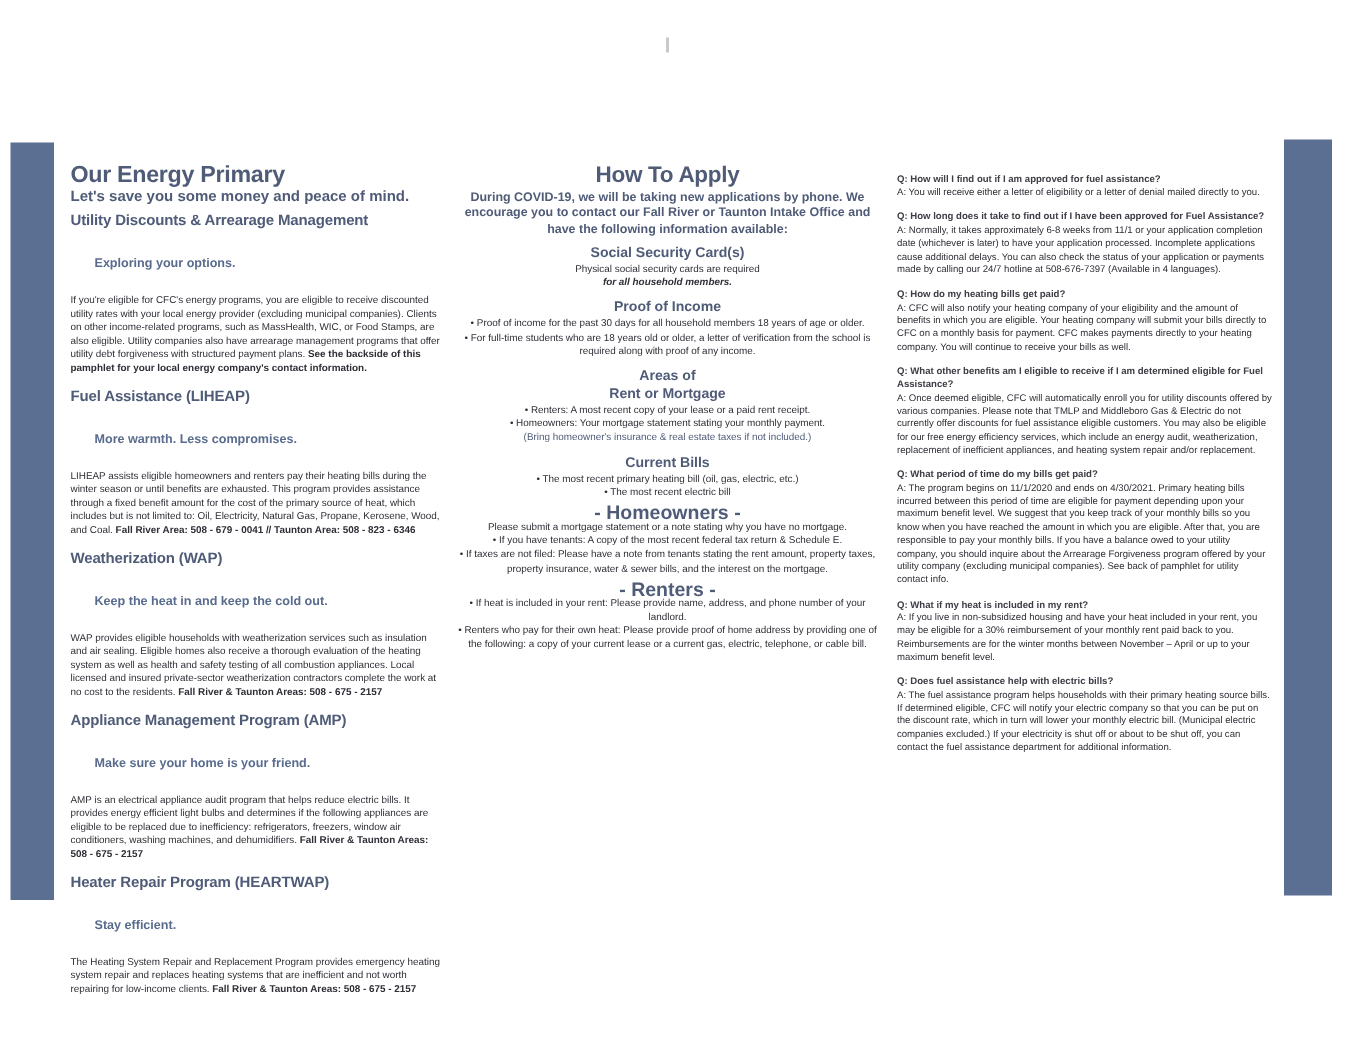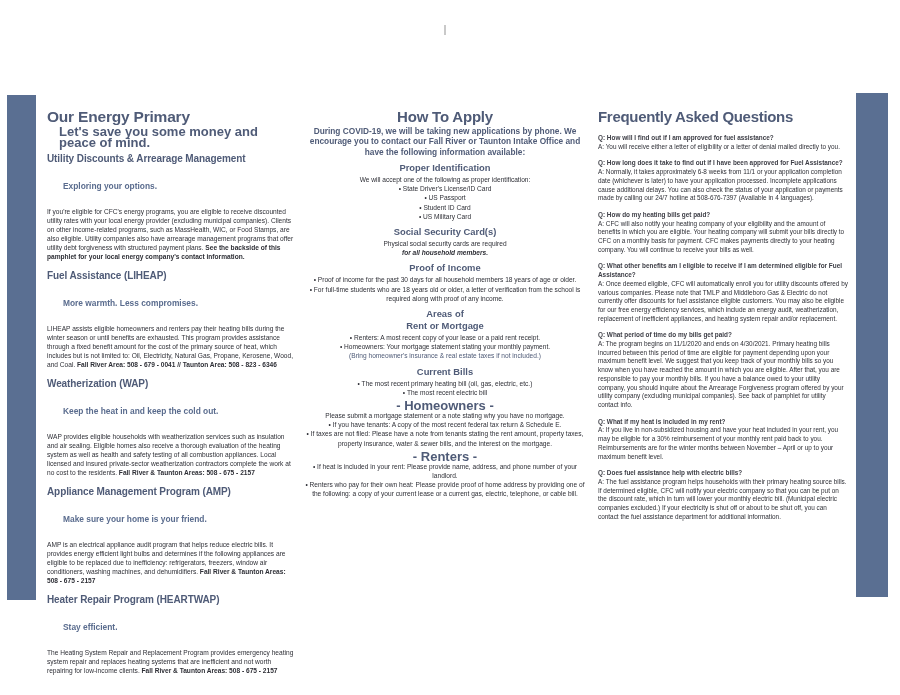--- a/index.html
+++ b/index.html
@@ -13,21 +13,21 @@
   .scanmark { position: absolute; left: 444px; top: 25px; width: 2px; height: 10px; background: #c9c9c9; }
 
   .col { position: absolute; top: 108px; }
   .col.c1 { left: 47px; width: 250px; }
   .col.c2 { left: 303px; width: 284px; text-align: center; }
   .col.c3 { left: 598px; width: 250px; }
 
   .title { font-weight: bold; color: #4f5b77; font-size: 15.5px; line-height: 18px; margin: 0; letter-spacing: -0.2px; }
   .col.c2 .title { font-size: 15px; }
   .col.c3 .title { font-size: 15px; letter-spacing: -0.3px; }
-  .tagline { font-weight: bold; color: #4f5b77; font-size: 13px; line-height: 11px; margin: 0 0 5px 12px; }
+  .tagline { font-weight: bold; color: #4f5b77; font-size: 10px; line-height: 11px; margin: 0 0 5px 0; }
   .c2 .intro { font-weight: bold; color: #4f5b77; font-size: 8.3px; line-height: 10.3px; margin: 0 0 5px 0; }
 
   .prog { margin-bottom: 9px; }
   .prog h3 { font-weight: bold; color: #4f5b77; font-size: 10px; line-height: 12px; margin: 0; letter-spacing: -0.1px; }
   .prog .sub { font-weight: bold; color: #5a6c8e; font-size: 8.4px; line-height: 10px; margin: 16px; }
   .prog p { font-size: 6.6px; line-height: 9px; margin: 0; color: #2e2f36; }
   .prog p b { font-weight: bold; }
 
   .sec { margin-bottom: 5px; }
   .sec h3 { font-weight: bold; color: #4f5b77; font-size: 9.4px; line-height: 12px; margin: 0 0 1px 0; }
@@ -80,28 +80,20 @@
     <h3>Heater Repair Program (HEARTWAP)</h3>
     <div class="sub">Stay efficient.</div>
     <p><span>The Heating System Repair and Replacement Program provides emergency heating system repair and replaces heating systems that are inefficient and not worth repairing for low-income clients.</span><b> Fall River &amp; Taunton Areas: 508 - 675 - 2157</b></p>
   </div>
 </section>
 
 <section class="col c2">
   <h1 class="title">How To Apply</h1>
   <div class="intro">During COVID-19, we will be taking new applications by phone. We encourage you to contact our Fall River or Taunton Intake Office and have the following information available:</div>
 
-  <div class="sec">
-    <h3>Proper Identification</h3>
-    <p>We will accept one of the following as proper identification:</p>
-    <p>• State Driver's License/ID Card</p>
-    <p>• US Passport</p>
-    <p>• Student ID Card</p>
-    <p>• US Military Card</p>
-  </div>
 
   <div class="sec">
     <h3>Social Security Card(s)</h3>
     <p>Physical social security cards are required</p>
     <p><em>for all household members.</em></p>
   </div>
 
   <div class="sec">
     <h3>Proof of Income</h3>
     <p>• Proof of income for the past 30 days for all household members 18 years of age or older.</p>
@@ -123,21 +115,20 @@
     <p>Please submit a mortgage statement or a note stating why you have no mortgage.</p>
     <p>• If you have tenants: A copy of the most recent federal tax return &amp; Schedule E.</p>
     <p>• If taxes are not filed: Please have a note from tenants stating the rent amount, property taxes, property insurance, water &amp; sewer bills, and the interest on the mortgage.</p>
     <div class="subhead">- Renters -</div>
     <p>• If heat is included in your rent: Please provide name, address, and phone number of your landlord.</p>
     <p>• Renters who pay for their own heat: Please provide proof of home address by providing one of the following: a copy of your current lease or a current gas, electric, telephone, or cable bill.</p>
   </div>
 </section>
 
 <section class="col c3">
-  <h1 class="title">Frequently Asked Questions</h1>
   <div class="faq">
     <div class="qa">
       <p class="q">Q: How will I find out if I am approved for fuel assistance?</p>
       <p>A: You will receive either a letter of eligibility or a letter of denial mailed directly to you.</p>
     </div>
     <div class="qa">
       <p class="q">Q: How long does it take to find out if I have been approved for Fuel Assistance?</p>
       <p>A: Normally, it takes approximately 6-8 weeks from 11/1 or your application completion date (whichever is later) to have your application processed. Incomplete applications cause additional delays. You can also check the status of your application or payments made by calling our 24/7 hotline at 508-676-7397 (Available in 4 languages).</p>
     </div>
     <div class="qa">

